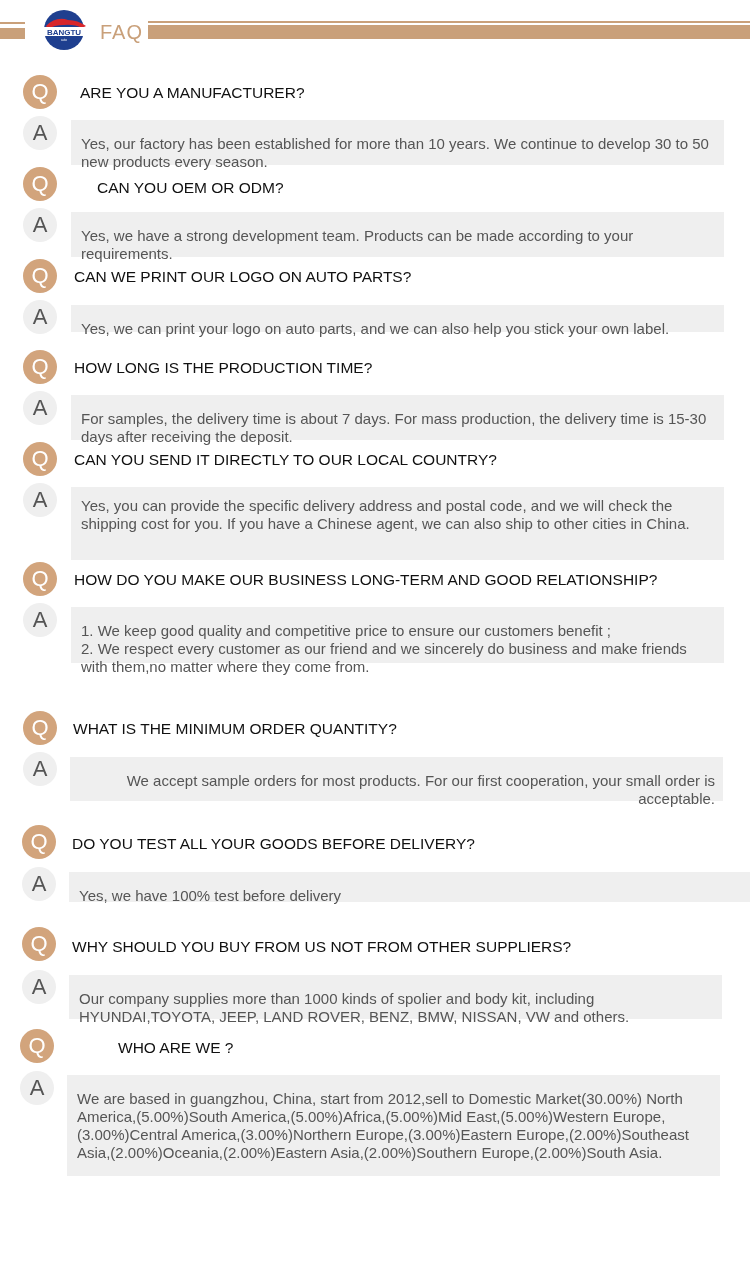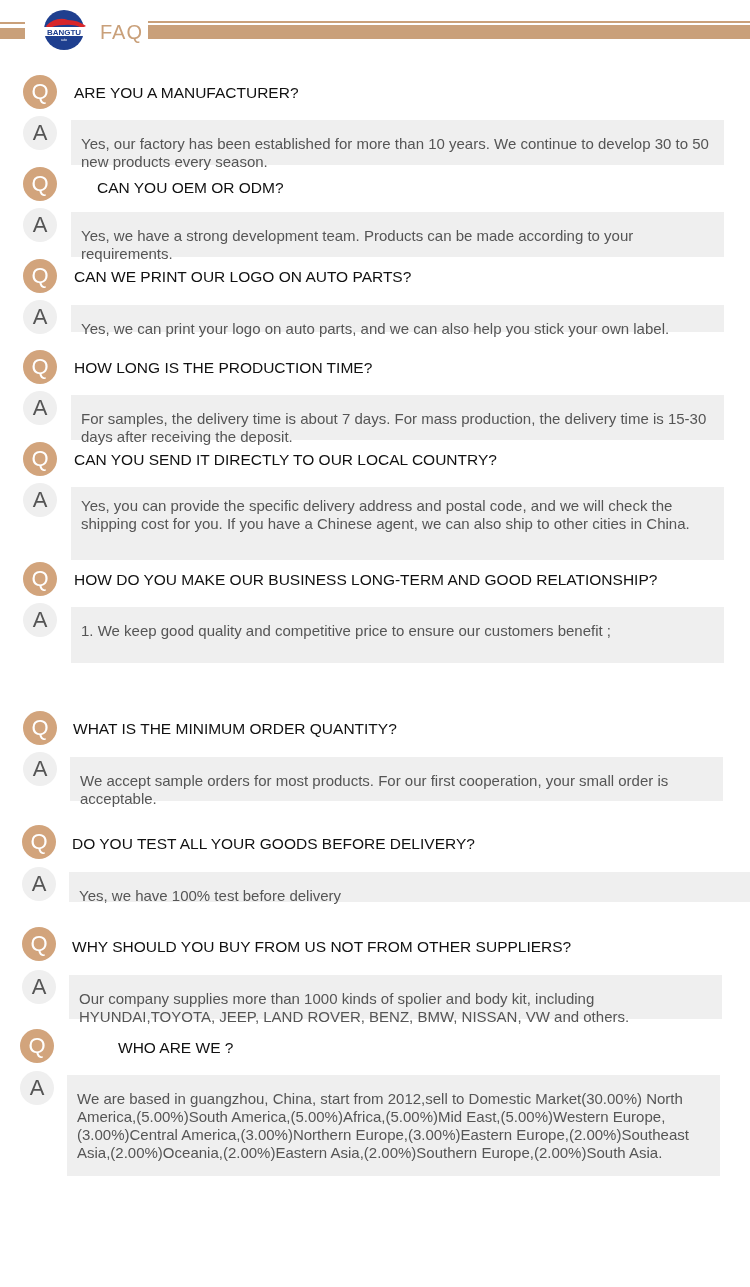--- a/index.html
+++ b/index.html
@@ -28,21 +28,21 @@
     <path d="M12 18 Q22 8 34 12 Q44 12 52 18 L48 20 Q40 16 30 17 Q20 17 14 21 Z" fill="#d8262b"></path>
     <rect x="4" y="19" width="52" height="9" fill="#ffffff"></rect>
     <text x="30" y="27" font-size="8" text-anchor="middle" fill="#1f3f8f" font-family="Liberation Sans, sans-serif" font-weight="bold">BANGTU</text>
     <text x="30" y="33" font-size="3" text-anchor="middle" fill="#ffffff" font-family="Liberation Sans, sans-serif">auto</text>
   </svg>
   <div class="faq-title">FAQ</div>
   <div class="bar-right"></div>
 </div>
 
 <div class="q-badge" style="left:23px;top:75px;">Q</div>
-<div class="q-text" style="left:74px;top:84px;">ARE YOU A MANUFACTURER?</div>
+<div class="q-text" style="left:80px;top:84px;">ARE YOU A MANUFACTURER?</div>
 <div class="a-badge" style="left:23px;top:116px;">A</div>
 <div class="a-box" style="left:71px;top:120px;width:653px;height:45px;">Yes, our factory has been established for more than 10 years. We continue to develop 30 to 50 new products every season.</div>
 
 <div class="q-badge" style="left:23px;top:167px;">Q</div>
 <div class="q-text" style="left:74px;top:179px;margin-left:23px;">CAN YOU OEM OR ODM?</div>
 <div class="a-badge" style="left:23px;top:208px;">A</div>
 <div class="a-box" style="left:71px;top:212px;width:653px;height:45px;">Yes, we have a strong development team. Products can be made according to your requirements.</div>
 
 <div class="q-badge" style="left:23px;top:259px;">Q</div>
 <div class="q-text" style="left:74px;top:268px;">CAN WE PRINT OUR LOGO ON AUTO PARTS?</div>
@@ -57,26 +57,27 @@
 <div class="q-badge" style="left:23px;top:442px;">Q</div>
 <div class="q-text" style="left:74px;top:451px;">CAN YOU SEND IT DIRECTLY TO OUR LOCAL COUNTRY?</div>
 <div class="a-badge" style="left:23px;top:483px;">A</div>
 <div class="a-box" style="left:71px;top:487px;width:653px;height:73px;padding-top:10px;overflow:hidden;">Yes, you can provide the specific delivery address and postal code, and we will check the shipping cost for you. If you have a Chinese agent, we can also ship to other cities in China.</div>
 
 <div class="q-badge" style="left:23px;top:562px;">Q</div>
 <div class="q-text" style="left:74px;top:571px;text-align:center;">HOW DO YOU MAKE OUR BUSINESS LONG-TERM AND GOOD RELATIONSHIP?</div>
 <div class="a-badge" style="left:23px;top:603px;">A</div>
 <div class="a-box" style="left:71px;top:607px;width:653px;height:56px;">
   <div>1. We keep good quality and competitive price to ensure our customers benefit ;</div>
+  <div>2. We respect every customer as our friend and we sincerely do business and make friends with them,no matter where they come from.</div>
 </div>
 
 <div class="q-badge" style="left:23px;top:711px;">Q</div>
 <div class="q-text" style="left:73px;top:720px;">WHAT IS THE MINIMUM ORDER QUANTITY?</div>
 <div class="a-badge" style="left:23px;top:752px;">A</div>
-<div class="a-box" style="left:70px;top:757px;width:653px;height:44px;">We accept sample orders for most products. For our first cooperation, your small order is acceptable.</div>
+<div class="a-box" style="left:70px;top:757px;width:653px;height:44px;text-align:right;">We accept sample orders for most products. For our first cooperation, your small order is acceptable.</div>
 
 <div class="q-badge" style="left:22px;top:825px;">Q</div>
 <div class="q-text" style="left:72px;top:835px;">DO YOU TEST ALL YOUR GOODS BEFORE DELIVERY?</div>
 <div class="a-badge" style="left:22px;top:867px;">A</div>
 <div class="a-box" style="left:69px;top:872px;width:731px;height:30px;">Yes, we have 100% test before delivery</div>
 
 <div class="q-badge" style="left:22px;top:927px;">Q</div>
 <div class="q-text" style="left:72px;top:938px;">WHY SHOULD YOU BUY FROM US NOT FROM OTHER SUPPLIERS?</div>
 <div class="a-badge" style="left:22px;top:970px;">A</div>
 <div class="a-box" style="left:69px;top:975px;width:653px;height:44px;">Our company supplies more than 1000 kinds of spolier and body kit, including HYUNDAI,TOYOTA, JEEP, LAND ROVER, BENZ, BMW, NISSAN, VW and others.</div>

